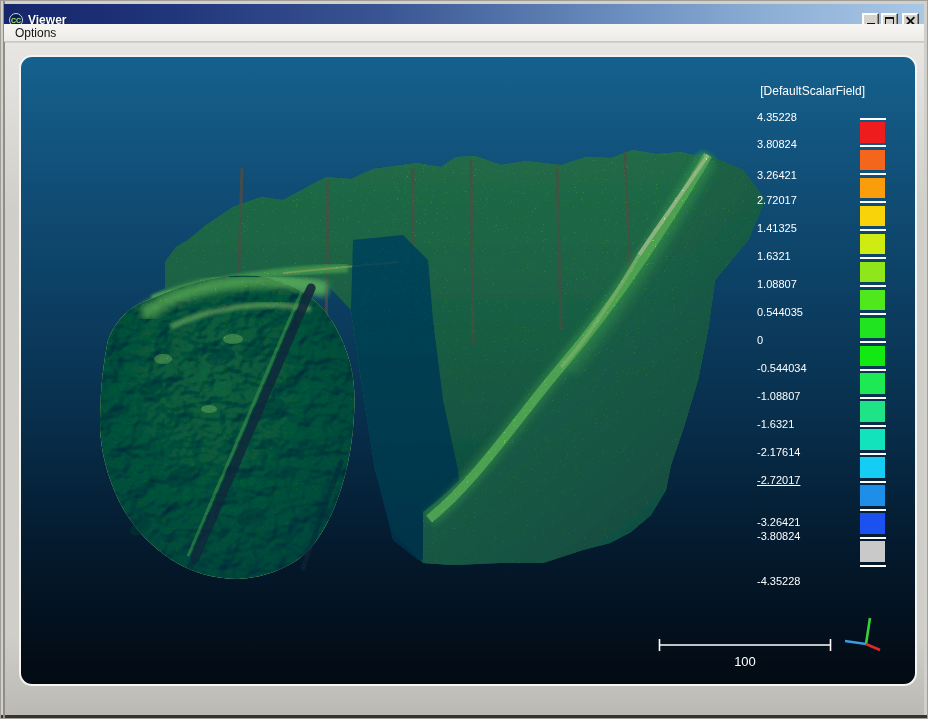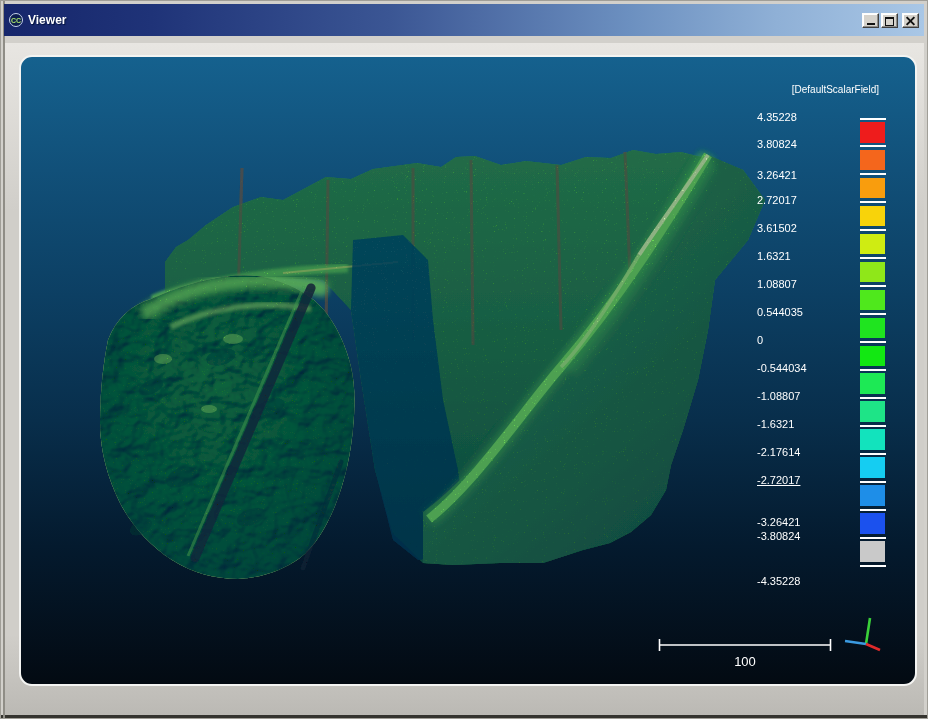--- a/index.html
+++ b/index.html
@@ -57,21 +57,21 @@
   }
   .viewport{
     position:absolute;left:15px;top:12px;width:898px;height:631px;
     border-radius:13px;border:2px solid #f4f4f2;overflow:hidden;
     background:linear-gradient(180deg,#15618e 0%,#115079 18%,#0c3f63 38%,#082e4b 58%,#041a2e 78%,#030a12 100%);
   }
   .scene{position:absolute;left:0;top:0;}
 
   
   .legend{position:absolute;top:0;right:30px;width:160px;height:100%;}
-  .lg-title{position:absolute;top:27px;right:6px;color:#fff;font-size:10px;white-space:nowrap;}
+  .lg-title{position:absolute;top:27px;right:20px;color:#fff;font-size:12px;white-space:nowrap;}
   .lg-label{position:absolute;right:33px;width:95px;color:#fff;font-size:11px;line-height:13px;}
   .lg-tick{position:absolute;right:-1px;width:26px;height:2px;background:#fff;}
   .lg-swatch{position:absolute;right:0;width:25px;height:20.5px;}
 </style>
 </head>
 <body>
 
 <div class="window">
 
   <div class="titlebar">
@@ -83,20 +83,23 @@
       </button>
       <button class="ctrl-btn">
         <span class="glyph-max"></span>
       </button>
       <button class="ctrl-btn ctrl-close">
         <span class="glyph-close"></span>
       </button>
     </div>
   </div>
 
+  <div class="menubar">
+      <span class="menu-item">Options</span>
+    </div>
 
   <div class="frame">
     <div class="viewport">
 
       <svg class="scene" width="894" height="627" viewBox="0 0 894 627">
         <defs>
           <linearGradient id="gMass" x1="0" y1="0" x2="0" y2="1">
             <stop offset="0" stop-color="#35923e"></stop>
             <stop offset="0.6" stop-color="#27742f"></stop>
             <stop offset="1" stop-color="#1d5a26"></stop>
@@ -229,21 +232,21 @@
         <div class="lg-title">[DefaultScalarField]</div>
 
       <div class="lg-label" style="top: 53.5px;">4.35228</div>
           <div class="lg-tick" style="top: 60.5px;"></div>
           <div class="lg-label" style="top: 81.44px;">3.80824</div>
           <div class="lg-tick" style="top: 88.44px;"></div>
           <div class="lg-label" style="top: 112px;">3.26421</div>
           <div class="lg-tick" style="top: 116.38px;"></div>
           <div class="lg-label" style="top: 137.32px;">2.72017</div>
           <div class="lg-tick" style="top: 144.32px;"></div>
-          <div class="lg-label" style="top: 165.26px;">3.61502</div>
+          <div class="lg-label" style="top: 165.26px;">1.41325</div>
           <div class="lg-tick" style="top: 172.26px;"></div>
           <div class="lg-label" style="top: 193.2px;">1.6321</div>
           <div class="lg-tick" style="top: 200.2px;"></div>
           <div class="lg-label" style="top: 221.14px;">1.08807</div>
           <div class="lg-tick" style="top: 228.14px;"></div>
           <div class="lg-label" style="top: 249.08px;">0.544035</div>
           <div class="lg-tick" style="top: 256.08px;"></div>
           <div class="lg-label" style="top: 277.02px;">0</div>
           <div class="lg-tick" style="top: 284.02px;"></div>
           <div class="lg-label" style="top: 304.96px;">-0.544034</div>

